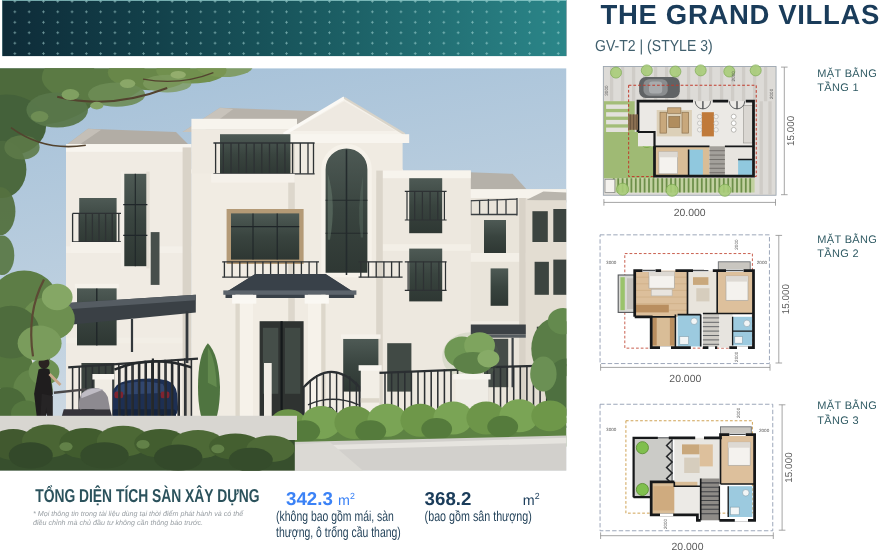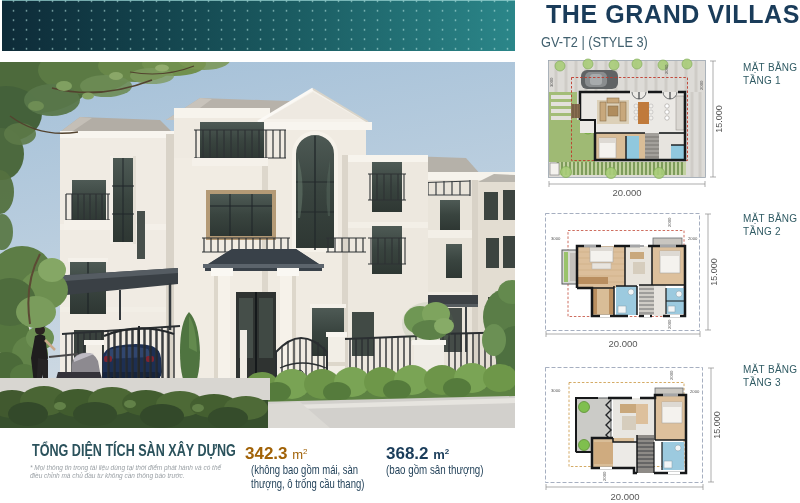--- a/index.html
+++ b/index.html
@@ -1047,19 +1047,19 @@
     <text x="673" y="380" transform="rotate(-90 673 380)">2000</text>
     <text x="606" y="481" transform="rotate(-90 606 481)">2000</text>
   </g>
 </svg>
 </div>
 
 <div class="abs" style="left:32px;top:441px;font-size:17px;font-weight:bold;color:#2b525c;white-space:nowrap;transform:scaleX(0.74);transform-origin:0 0;">TỔNG DIỆN TÍCH SÀN XÂY DỰNG</div>
 
 <div class="abs" style="left:30px;top:464px;width:195px;font-size:6.5px;line-height:8px;font-style:italic;color:#9aa0a5;">* Mọi thông tin trong tài liệu dùng tại thời điểm phát hành và có thể điều chỉnh mà chủ đầu tư không cần thông báo trước.</div>
 
-<div class="abs" style="left:245px;top:443px;font-size:17px;line-height:17px;font-weight:bold;color:#a16207;white-space:nowrap;">342.3 <span style="font-size:13px;font-weight:normal;">m<sup style="font-size:8px;">2</sup></span></div>
+<div class="abs" style="left:260px;top:443px;font-size:17px;line-height:17px;font-weight:bold;color:#3b82f6;white-space:nowrap;">342.3 <span style="font-size:13px;font-weight:normal;">m<sup style="font-size:8px;">2</sup></span></div>
 
 <div class="abs" style="left:251px;top:463px;width:164px;font-size:13px;line-height:13.5px;color:#1e3e56;transform:scaleX(0.73);transform-origin:0 0;">(không bao gồm mái, sàn thượng, ô trống cầu thang)</div>
 
-<div class="abs" style="left:386px;top:443px;font-size:17px;line-height:17px;font-weight:bold;color:#1a3c5a;white-space:nowrap;">368.2 <span style="font-size:13px;font-weight:bold;">m<sup style="font-size:8px;">2</sup></span></div>
+<div class="abs" style="left:386px;top:443px;font-size:17px;line-height:17px;font-weight:bold;color:#1a3c5a;white-space:nowrap;">368.2 <span style="font-size:13px;font-weight:normal;margin-left:42px;">m<sup style="font-size:8px;">2</sup></span></div>
 
 <div class="abs" style="left:386px;top:463px;width:160px;font-size:13px;line-height:13.5px;color:#1e3e56;transform:scaleX(0.75);transform-origin:0 0;">(bao gồm sân thượng)</div>
 
 </body></html>

